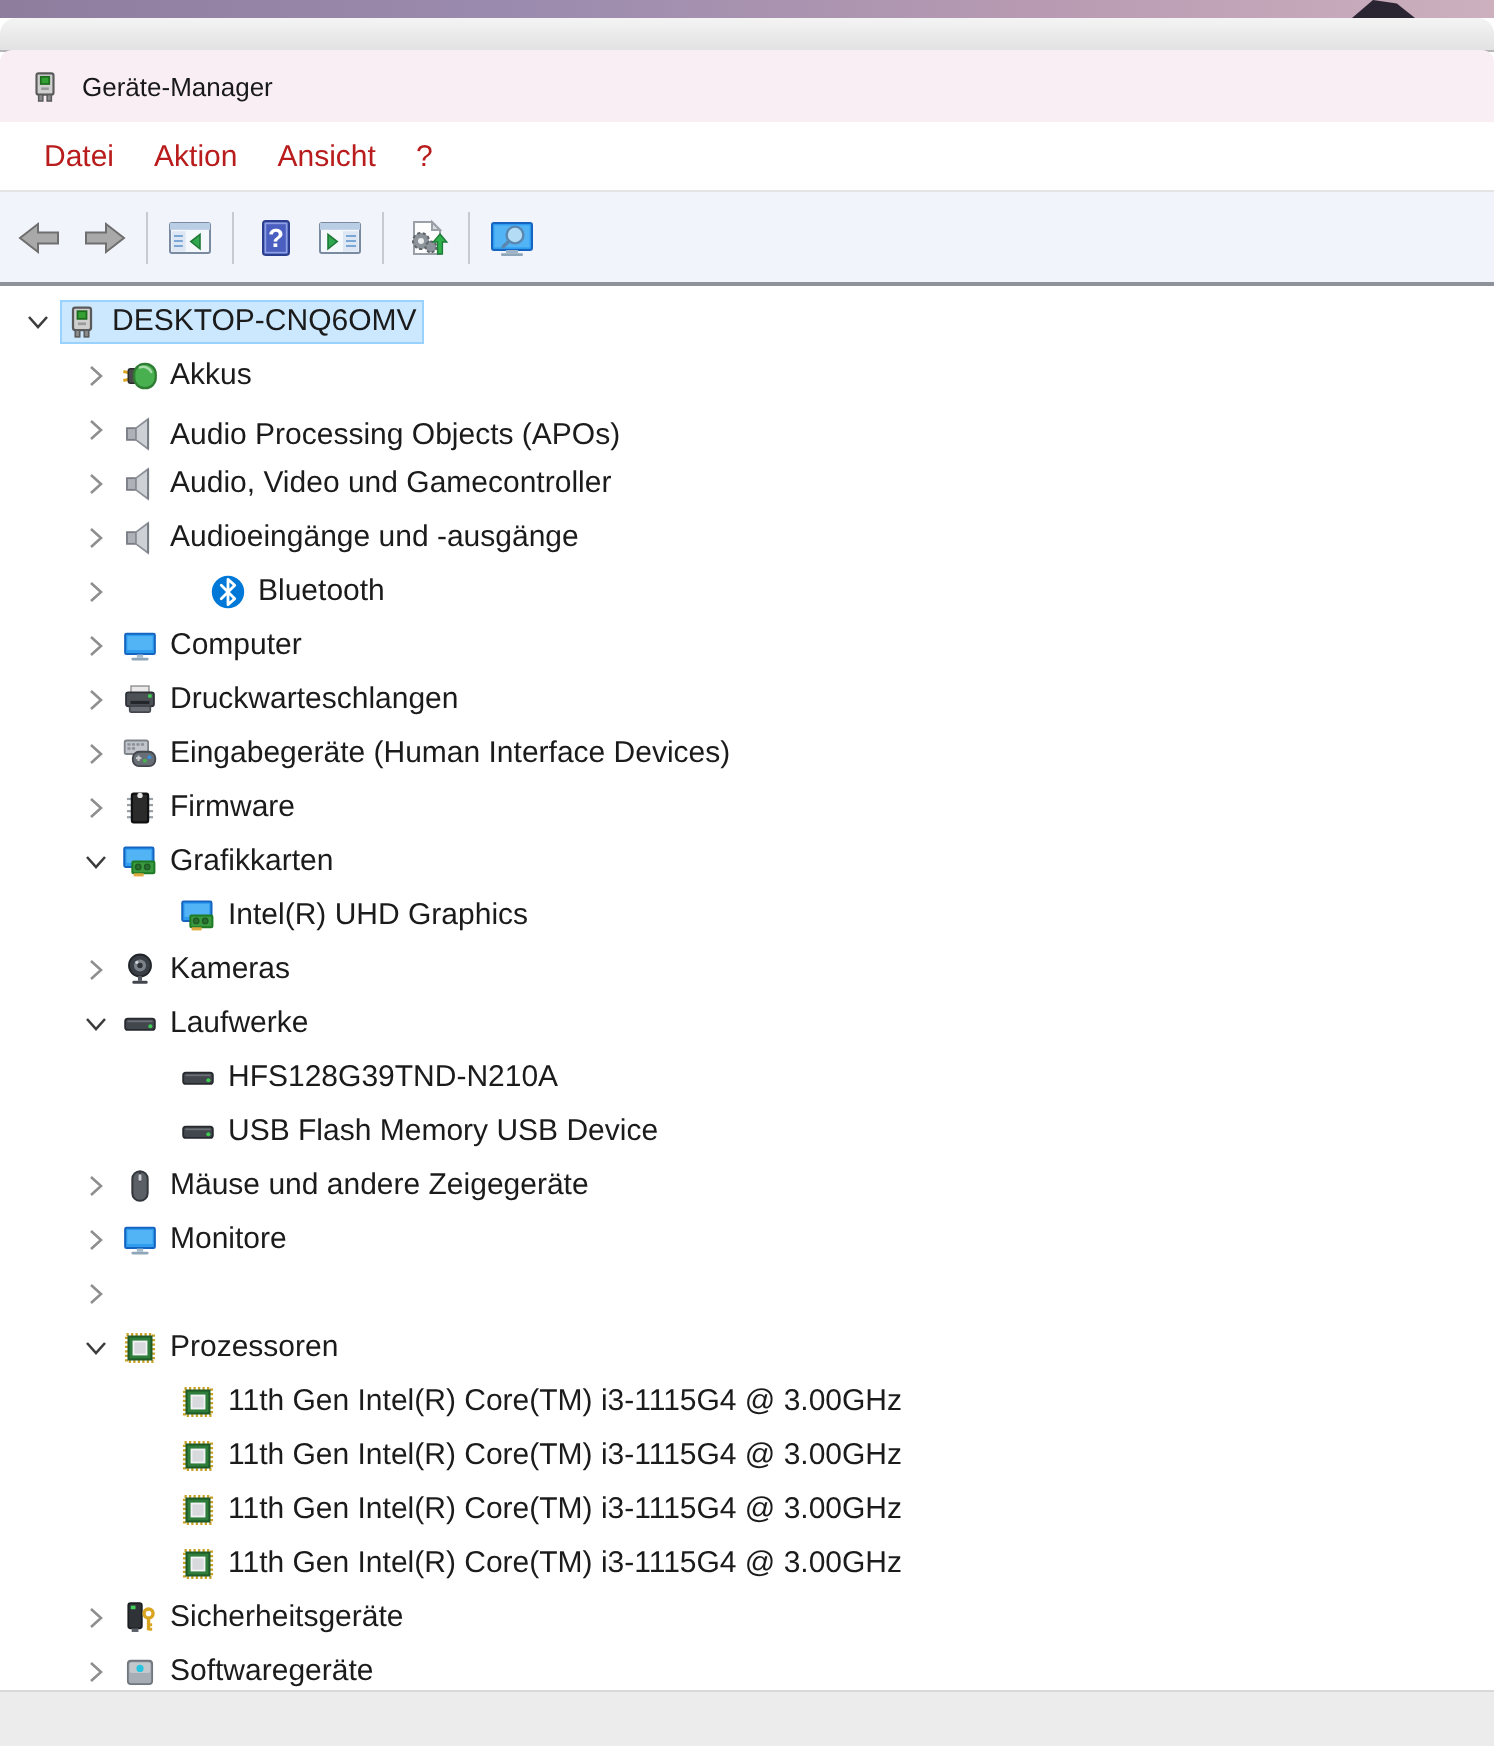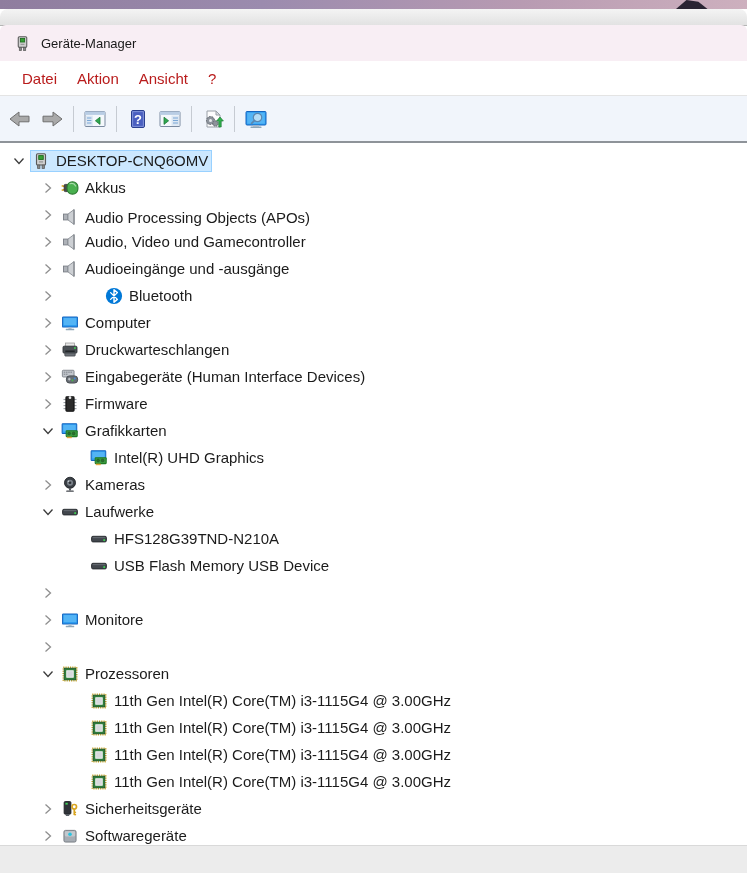--- a/index.html
+++ b/index.html
@@ -501,20 +501,26 @@
             </svg>
             <span class="node-label">USB Flash Memory USB Device</span>
           </span>
         </div>
         <div class="tree-row" style="padding-left: 37px;">
           <span class="expander">
             <svg>
               <use href="#sym-chevron-right-icon"></use>
             </svg>
           </span>
+          <span class="content">
+            <svg class="node-icon">
+              <use href="#sym-mouse-icon"></use>
+            </svg>
+            <span class="node-label">Mäuse und andere Zeigegeräte</span>
+          </span>
         </div>
         <div class="tree-row" style="padding-left: 37px;">
           <span class="expander">
             <svg>
               <use href="#sym-chevron-right-icon"></use>
             </svg>
           </span>
           <span class="content">
             <svg class="node-icon">
               <use href="#sym-monitor-icon"></use>

